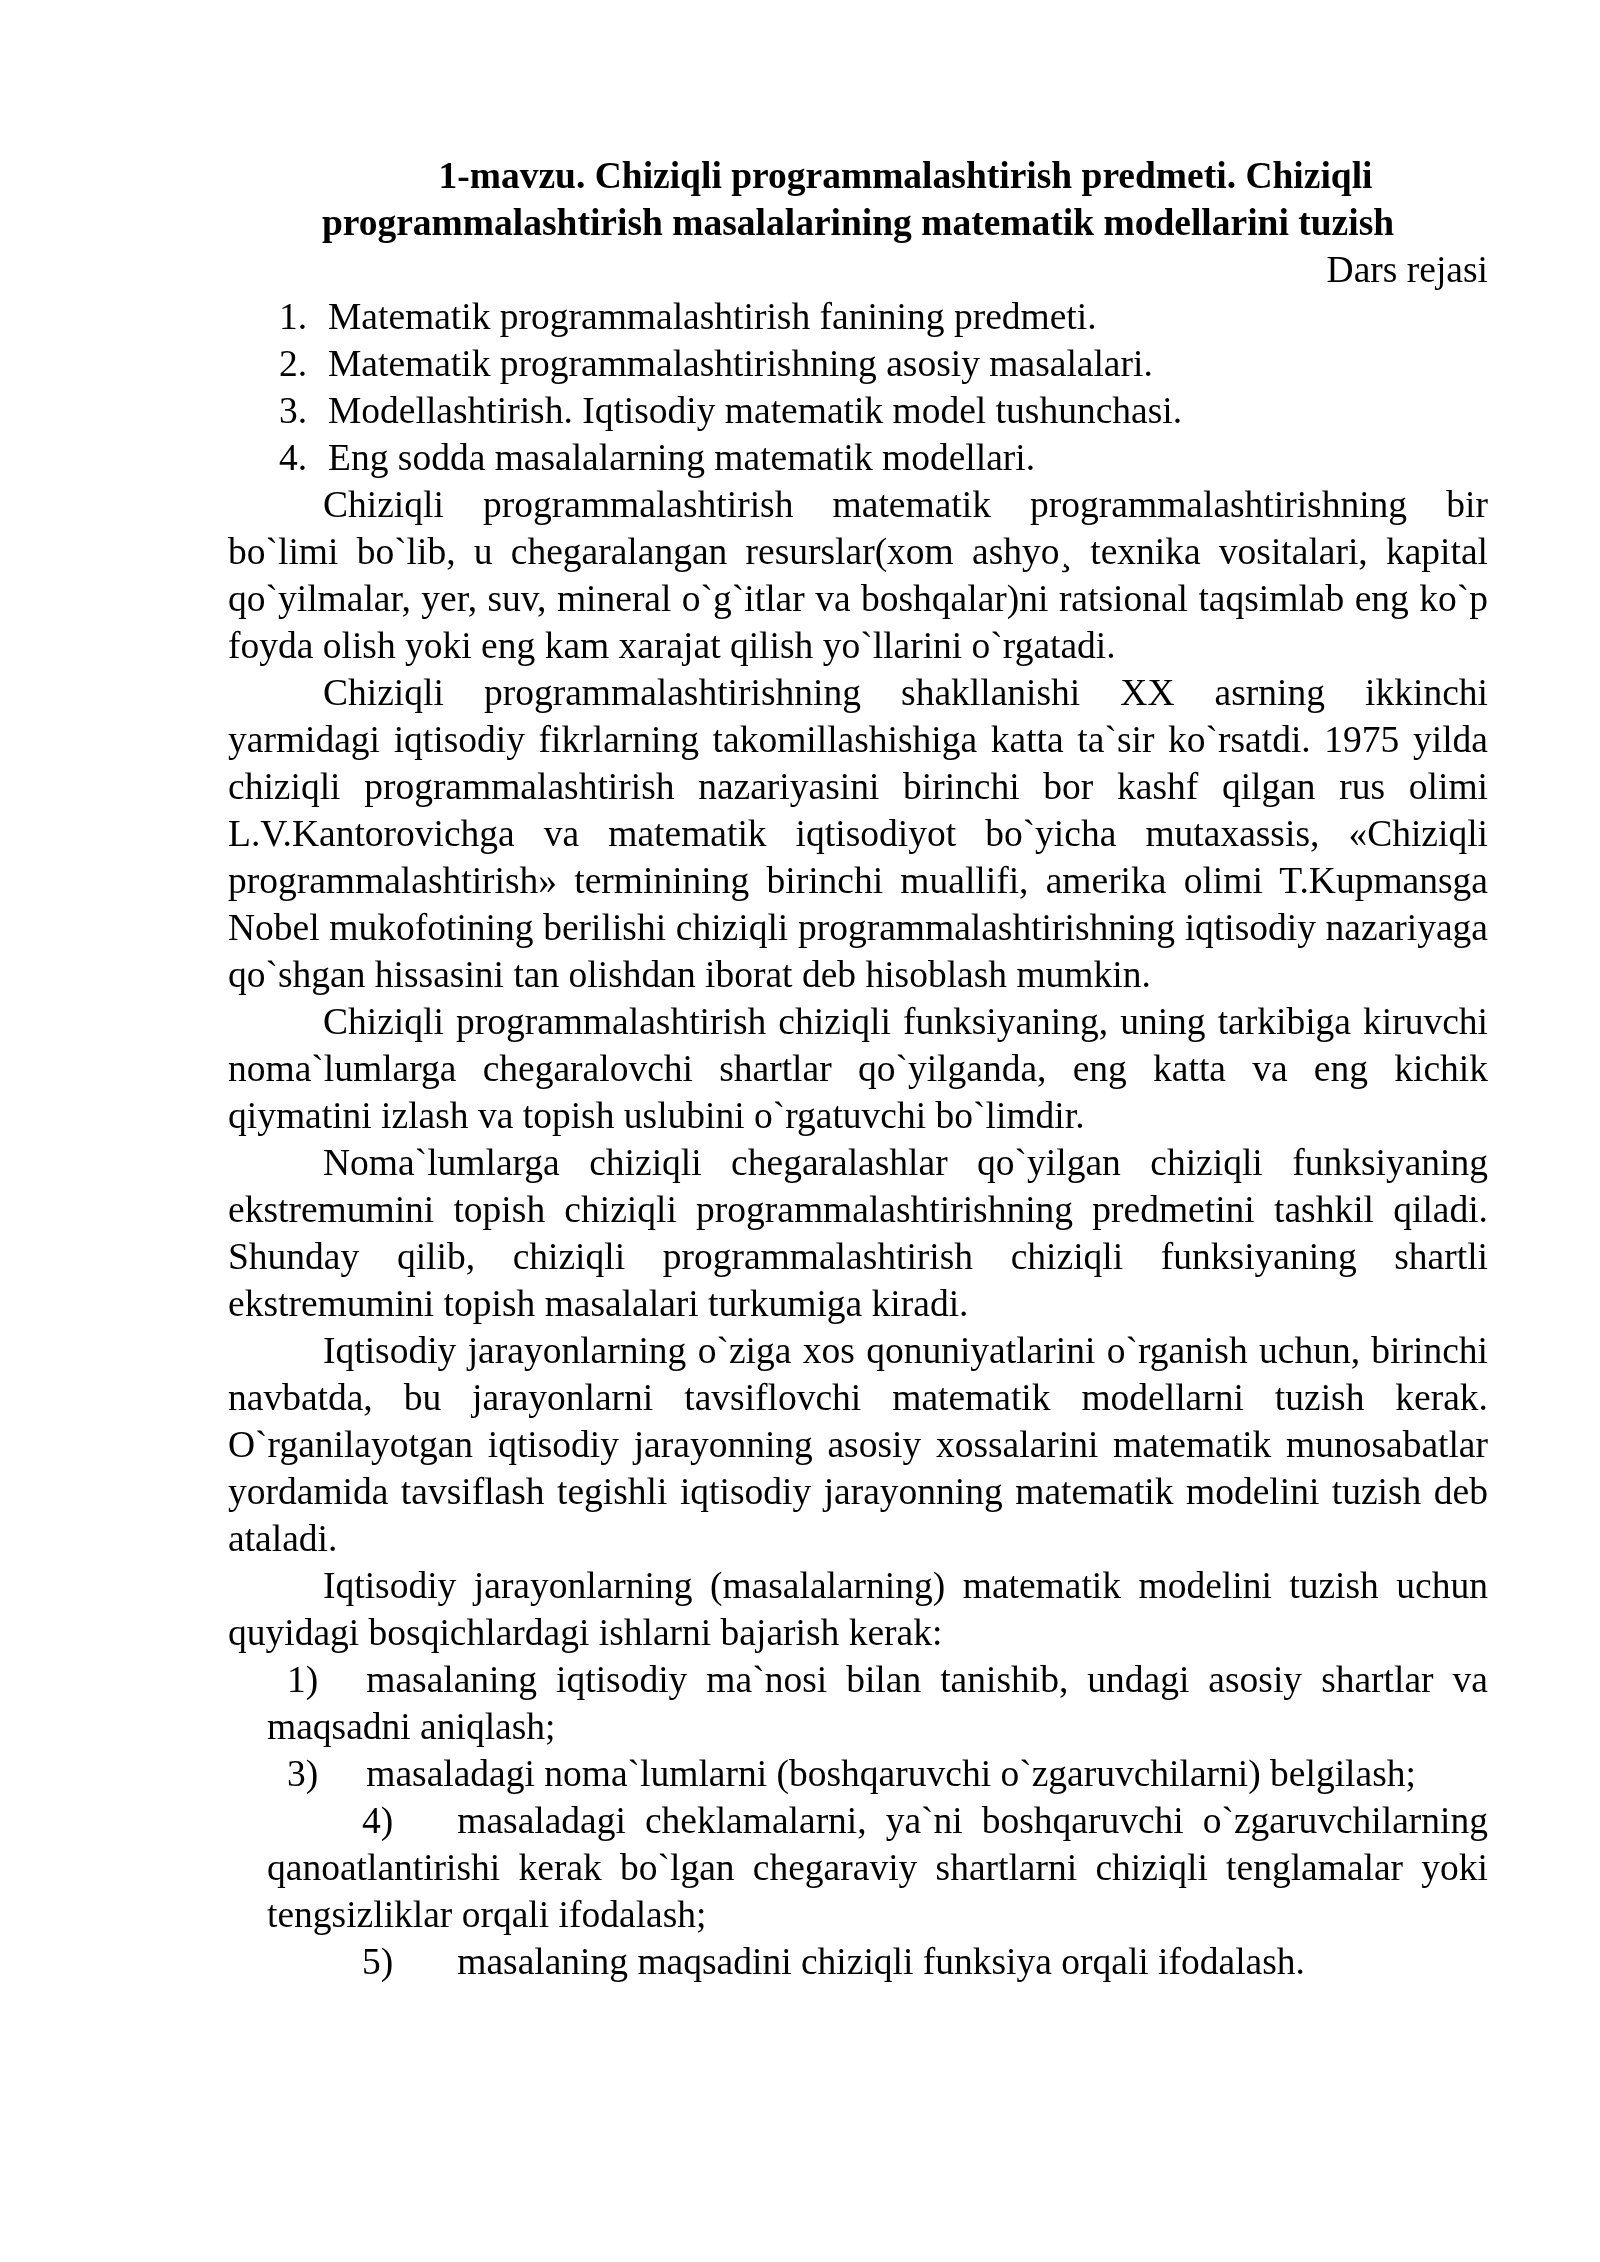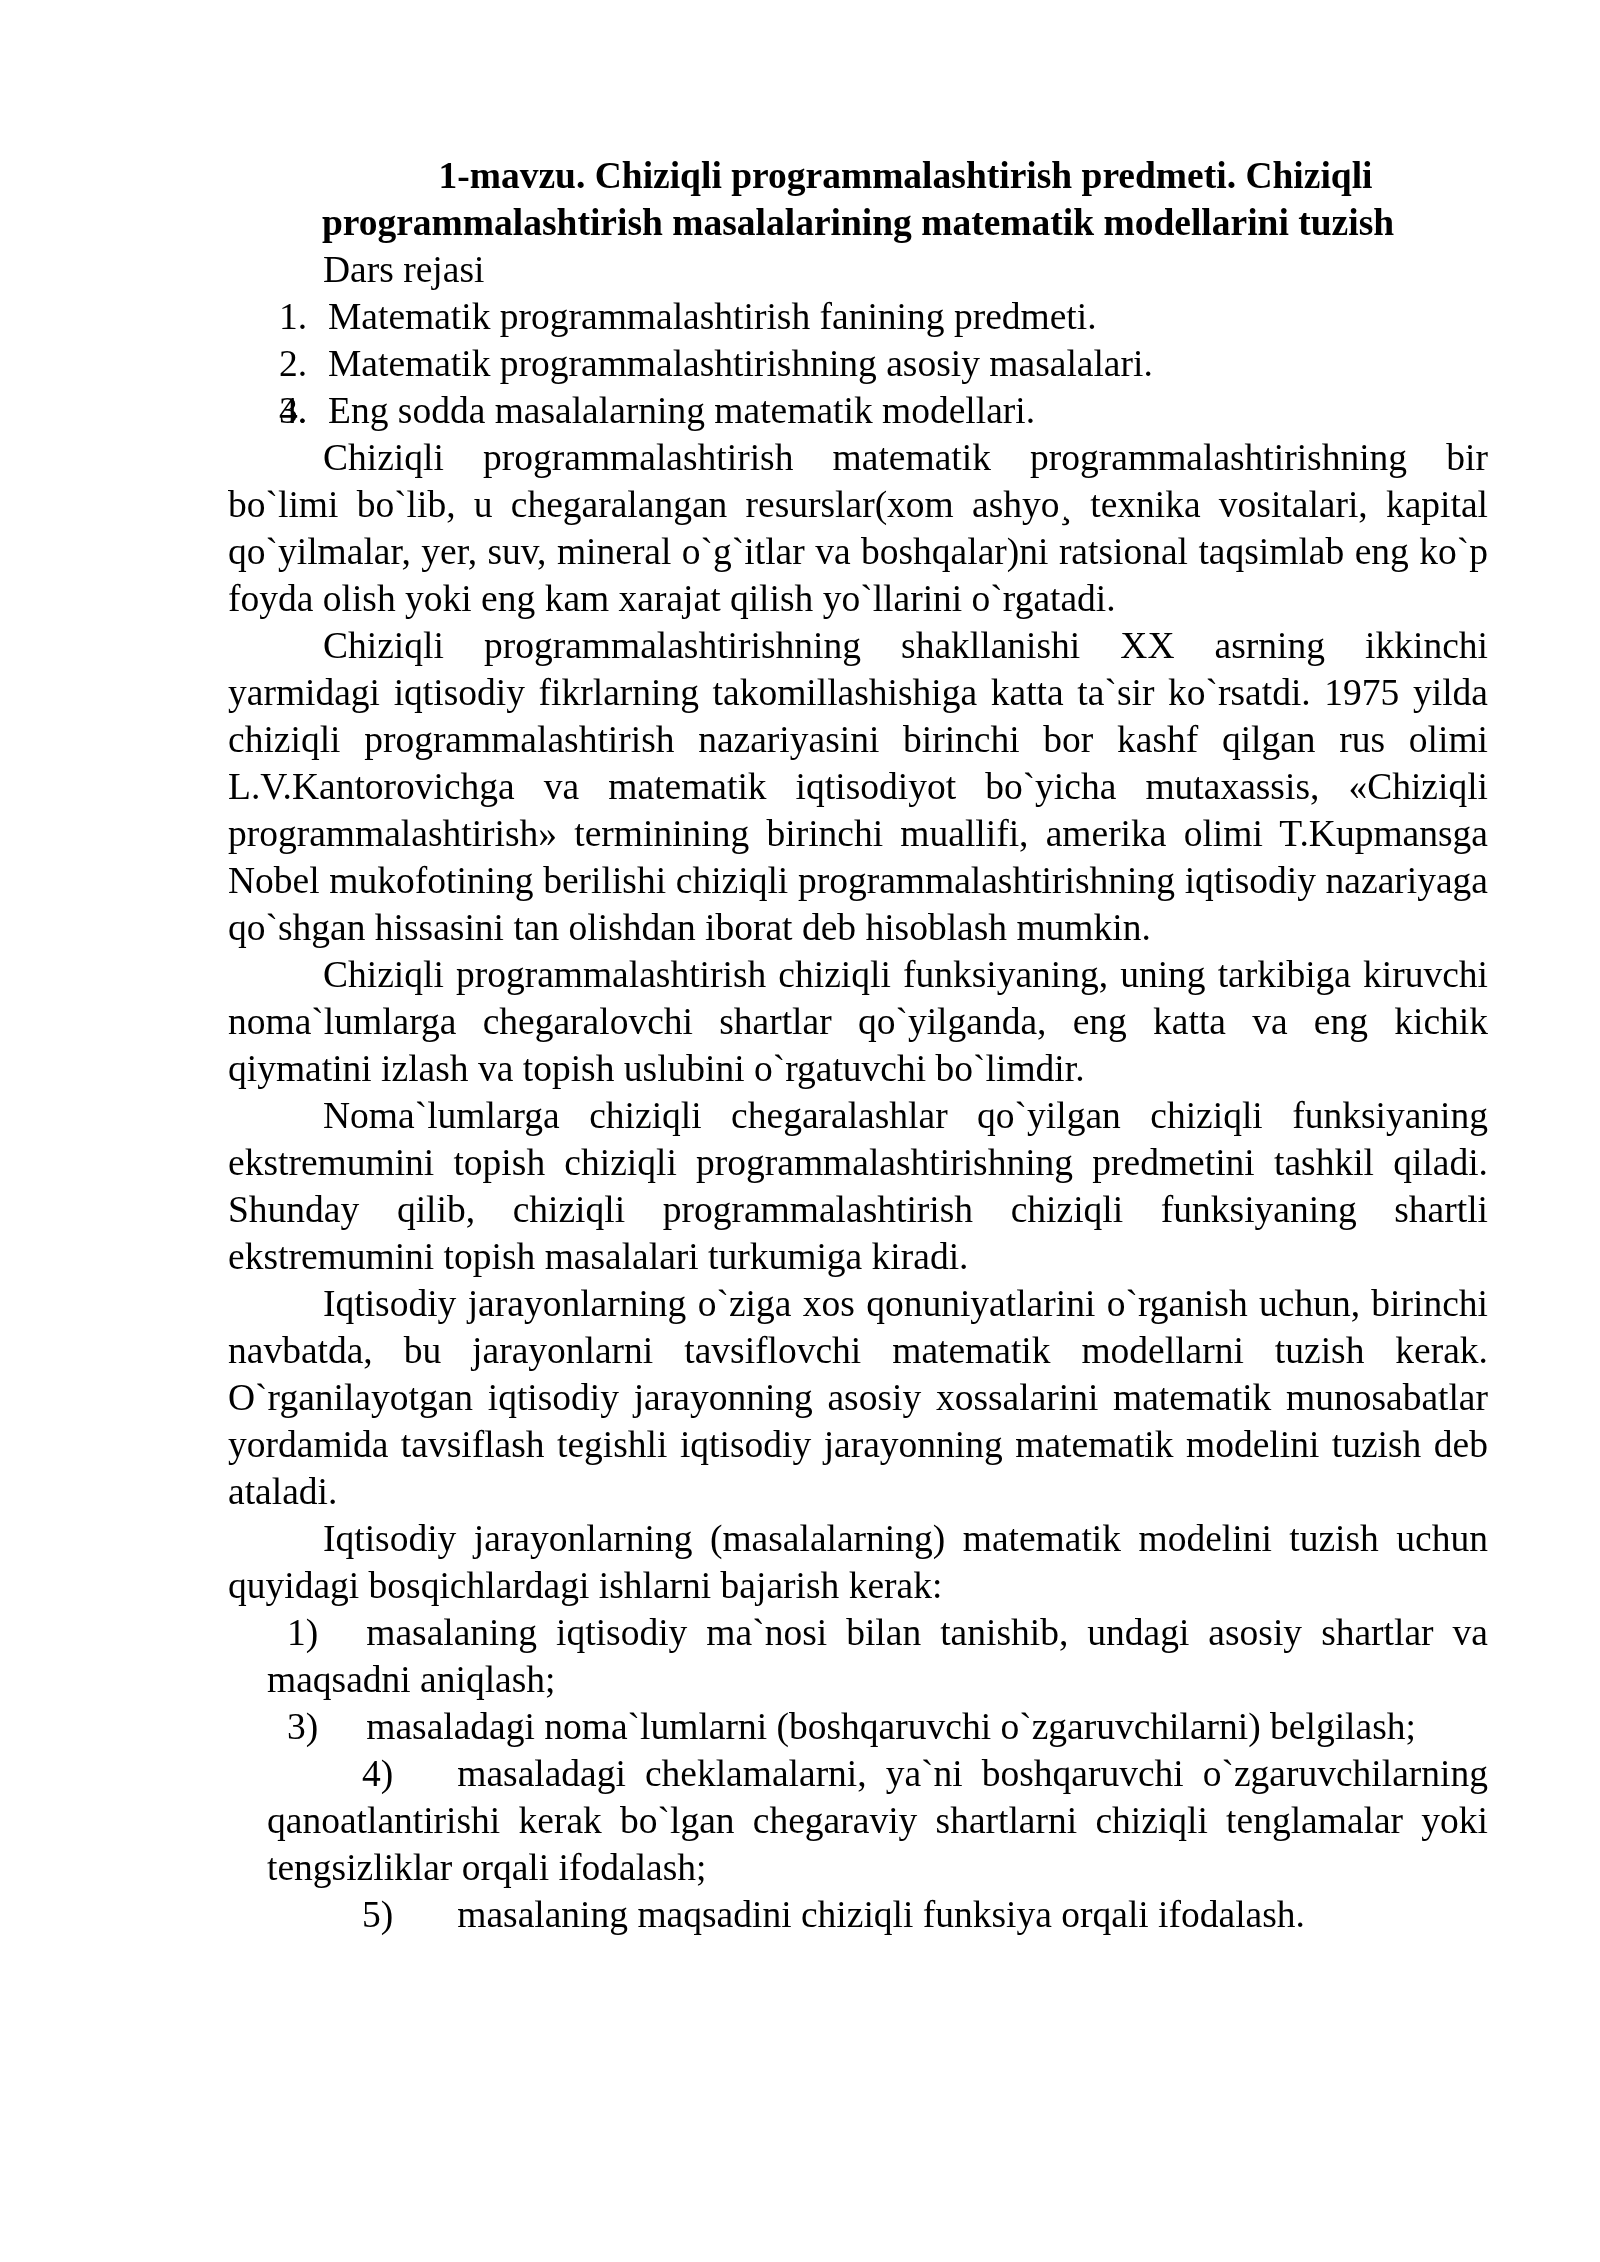--- a/index.html
+++ b/index.html
@@ -23,21 +23,21 @@
     text-indent: 95px;
   }
   .keywords {
     margin-top: 47px;
     text-align: justify;
     text-indent: 95px;
     font-style: italic;
   }
   .keywords .kw-label { font-weight: bold; }
   .plan-heading {
-    text-align: left;
+    text-align: right;
     text-indent: 95px;
   }
   .plan-item {
     position: relative;
     padding-left: 100px;
     text-align: left;
   }
   .plan-item .num {
     position: absolute;
     left: 51px;
@@ -66,21 +66,21 @@
 
   <p class="plan-heading">Dars rejasi</p>
 
   <div class="plan-item">
     <span class="num">1.</span><span>Matematik programmalashtirish fanining predmeti.</span>
   </div>
   <div class="plan-item">
     <span class="num">2.</span><span>Matematik programmalashtirishning asosiy masalalari.</span>
   </div>
   <div class="plan-item">
-    <span class="num">3.</span>
+    <span class="num">3.</span><span>Modellashtirish. Iqtisodiy matematik model tushunchasi.</span>
   </div>
   <div class="plan-item">
     <span class="num">4.</span><span>Eng sodda masalalarning matematik modellari.</span>
   </div>
 
   <p class="para">Chiziqli programmalashtirish matematik programmalashtirishning bir bo`limi bo`lib, u chegaralangan resurslar(xom ashyo¸ texnika vositalari, kapital qo`yilmalar, yer, suv, mineral o`g`itlar va boshqalar)ni ratsional taqsimlab eng ko`p foyda olish yoki eng kam xarajat qilish yo`llarini o`rgatadi.</p>
   <p class="para">Chiziqli programmalashtirishning shakllanishi XX asrning ikkinchi yarmidagi iqtisodiy fikrlarning takomillashishiga katta ta`sir ko`rsatdi. 1975 yilda chiziqli programmalashtirish nazariyasini birinchi bor kashf qilgan rus olimi L.V.Kantorovichga va matematik iqtisodiyot bo`yicha mutaxassis, «Chiziqli programmalashtirish» terminining birinchi muallifi, amerika olimi T.Kupmansga Nobel mukofotining berilishi chiziqli programmalashtirishning iqtisodiy nazariyaga qo`shgan hissasini tan olishdan iborat deb hisoblash mumkin.</p>
   <p class="para">Chiziqli programmalashtirish chiziqli funksiyaning, uning tarkibiga kiruvchi noma`lumlarga chegaralovchi shartlar qo`yilganda, eng katta va eng kichik qiymatini izlash va topish uslubini o`rgatuvchi bo`limdir.</p>
   <p class="para">Noma`lumlarga chiziqli chegaralashlar qo`yilgan chiziqli funksiyaning ekstremumini topish chiziqli programmalashtirishning predmetini tashkil qiladi. Shunday qilib, chiziqli programmalashtirish chiziqli funksiyaning shartli ekstremumini topish masalalari turkumiga kiradi.</p>
   <p class="para">Iqtisodiy jarayonlarning o`ziga xos qonuniyatlarini o`rganish uchun, birinchi navbatda, bu jarayonlarni tavsiflovchi matematik modellarni tuzish kerak. O`rganilayotgan iqtisodiy jarayonning asosiy xossalarini matematik munosabatlar yordamida tavsiflash tegishli iqtisodiy jarayonning matematik modelini tuzish deb ataladi.</p>

